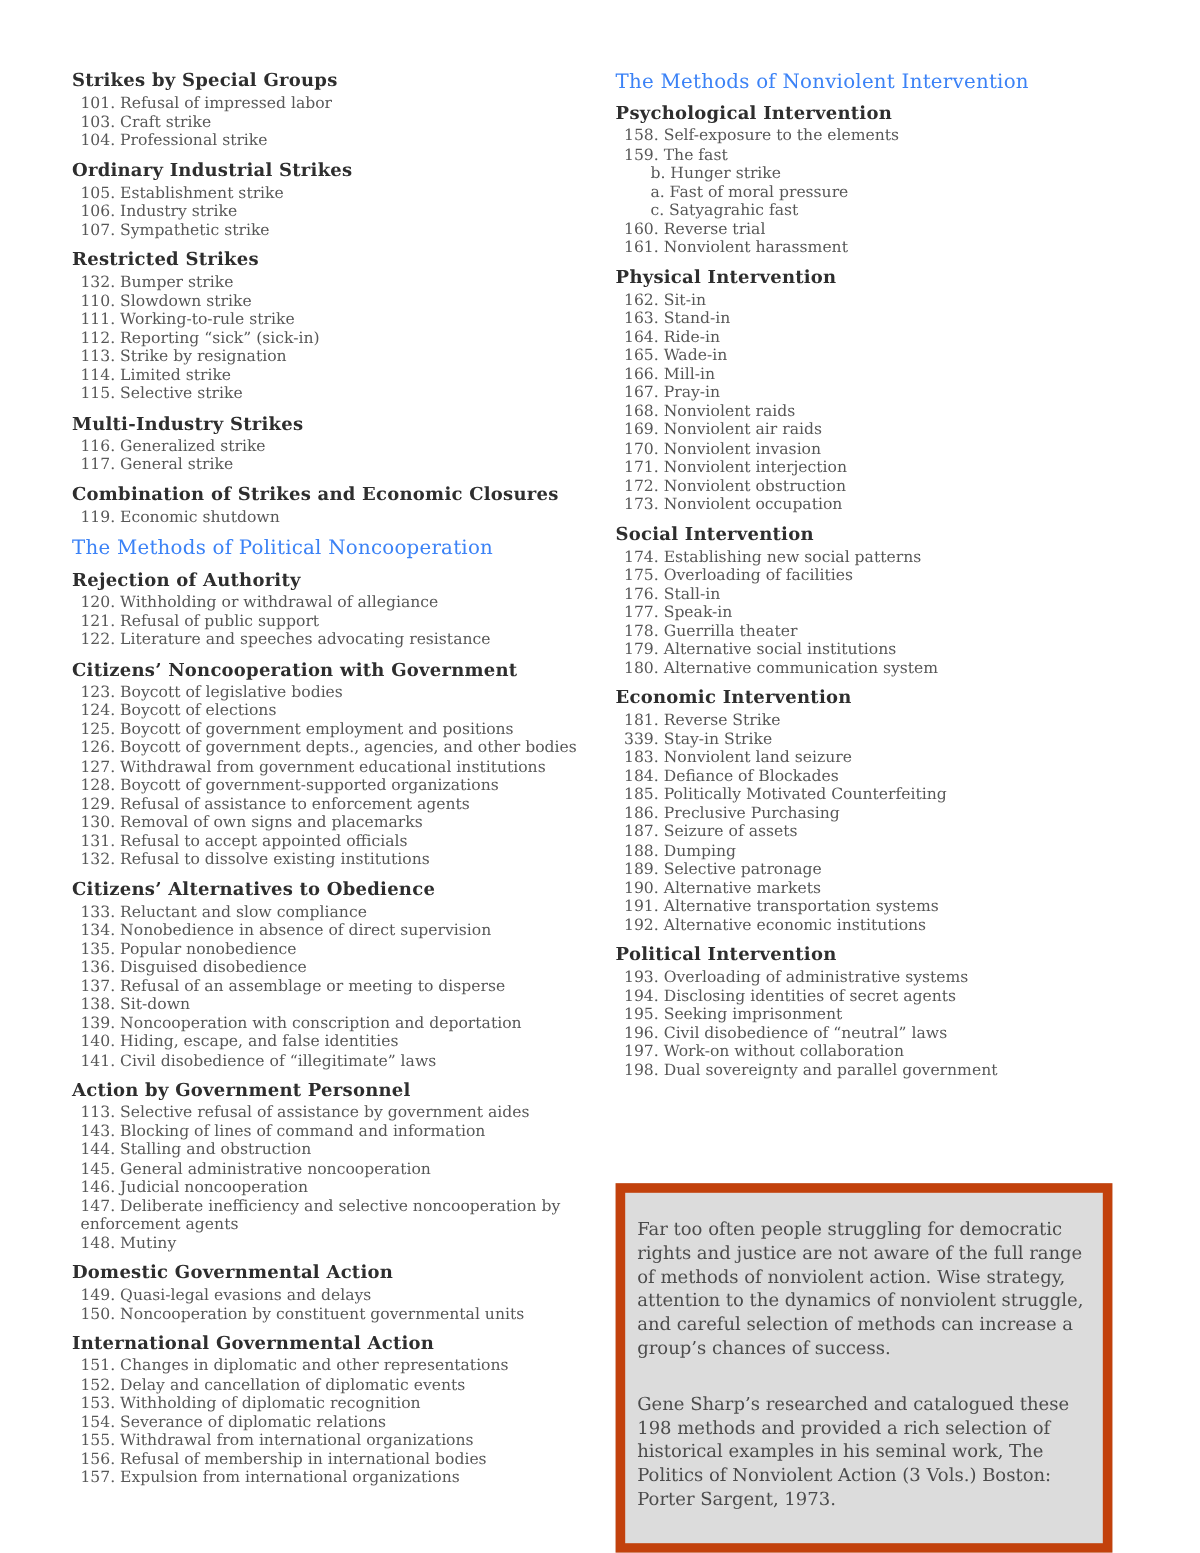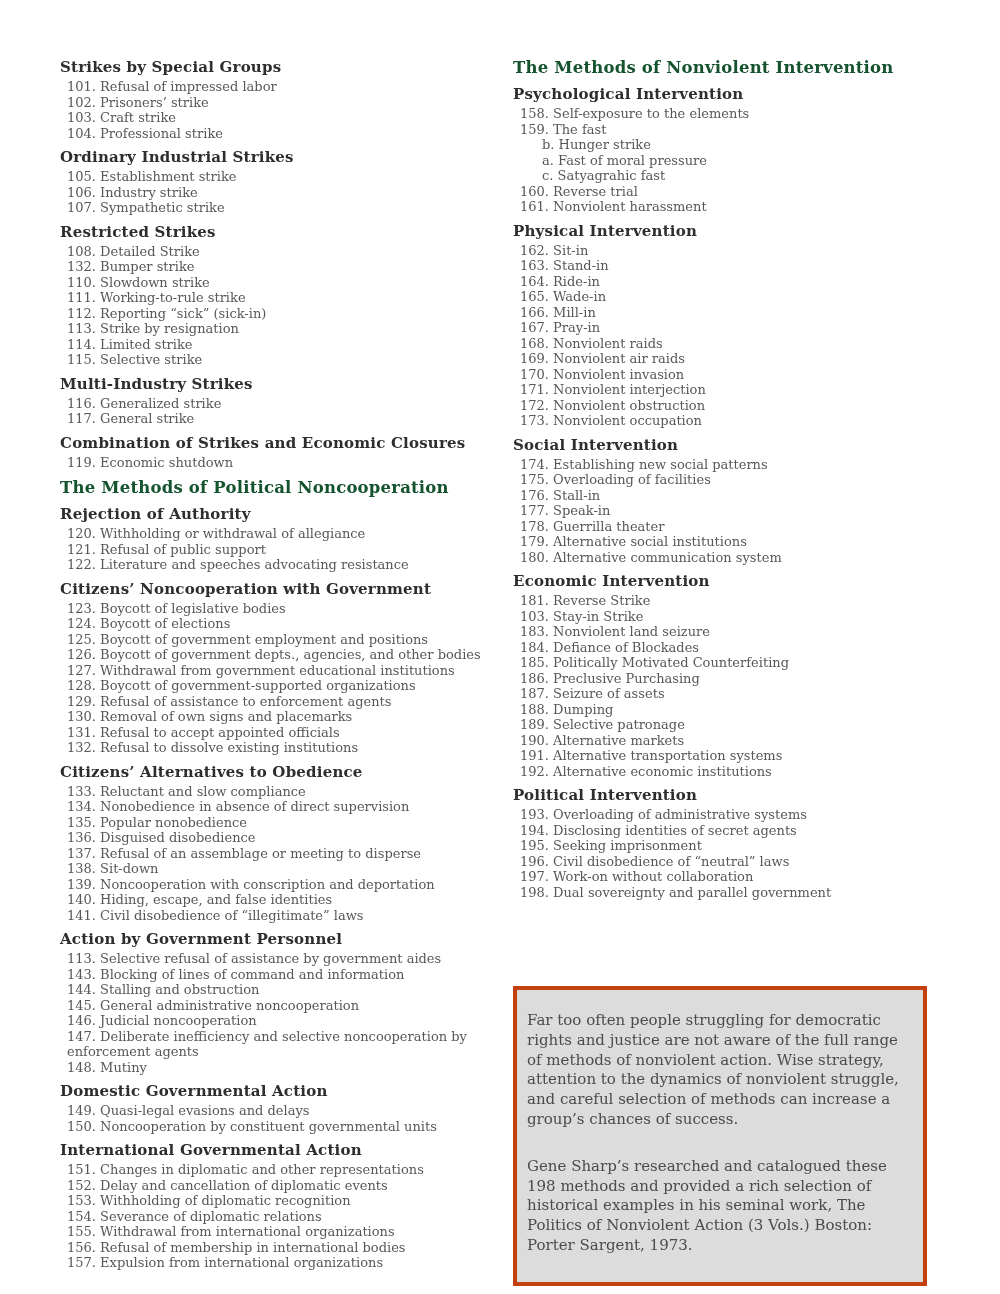--- a/index.html
+++ b/index.html
@@ -28,66 +28,64 @@
     font-size: 15px;
     line-height: 20px;
     font-weight: bold;
     color: #2e2e2e;
     margin: 6px 0 2px 0;
     letter-spacing: 0.2px;
   }
   .major-heading {
     font-size: 16.5px;
     line-height: 21px;
-    font-weight: bold;
-    color: #14532d;
+    font-weight: normal;
+    color: #3b82f6;
     margin: 7px 0 2px 0;
     letter-spacing: 0.2px;
   }
   .blocks > .section-heading:first-child,
   .blocks > .major-heading:first-child { margin-top: 0; }
   .item {
     font-size: 13px;
     line-height: 15.5px;
     color: #575757;
     padding-left: 7px;
   }
   .item.sub { padding-left: 29px; }
   .note-box {
     box-sizing: border-box;
     width: 414px;
     margin-top: 86px;
     background: #dcdcdc;
-    border: 4px solid #c2410c;
+    border: 8px solid #c2410c;
     padding: 21px 9px 26px 10px;
     font-size: 15px;
     line-height: 19.8px;
     color: #4b4b4b;
   }
   .note-box p { margin: 0; }
   .note-box p + p { margin-top: 27px; }
 </style>
 </head>
 <body>
 
 <div class="page">
   <div class="columns">
     <div class="col col-left">
       <div class="blocks">
           <div class="section-heading">Strikes by Special Groups</div>
           <div class="item">101. Refusal of impressed labor</div>
-          <div class="item">102. Prisoners’ strike</div>
           <div class="item">103. Craft strike</div>
           <div class="item">104. Professional strike</div>
           <div class="section-heading">Ordinary Industrial Strikes</div>
           <div class="item">105. Establishment strike</div>
           <div class="item">106. Industry strike</div>
           <div class="item">107. Sympathetic strike</div>
           <div class="section-heading">Restricted Strikes</div>
-          <div class="item">108. Detailed Strike</div>
           <div class="item">132. Bumper strike</div>
           <div class="item">110. Slowdown strike</div>
           <div class="item">111. Working-to-rule strike</div>
           <div class="item">112. Reporting “sick” (sick-in)</div>
           <div class="item">113. Strike by resignation</div>
           <div class="item">114. Limited strike</div>
           <div class="item">115. Selective strike</div>
           <div class="section-heading">Multi-Industry Strikes</div>
           <div class="item">116. Generalized strike</div>
           <div class="item">117. General strike</div>
@@ -167,21 +165,21 @@
           <div class="section-heading">Social Intervention</div>
           <div class="item">174. Establishing new social patterns</div>
           <div class="item">175. Overloading of facilities</div>
           <div class="item">176. Stall-in</div>
           <div class="item">177. Speak-in</div>
           <div class="item">178. Guerrilla theater</div>
           <div class="item">179. Alternative social institutions</div>
           <div class="item">180. Alternative communication system</div>
           <div class="section-heading">Economic Intervention</div>
           <div class="item">181. Reverse Strike</div>
-          <div class="item">103. Stay-in Strike</div>
+          <div class="item">339. Stay-in Strike</div>
           <div class="item">183. Nonviolent land seizure</div>
           <div class="item">184. Defiance of Blockades</div>
           <div class="item">185. Politically Motivated Counterfeiting</div>
           <div class="item">186. Preclusive Purchasing</div>
           <div class="item">187. Seizure of assets</div>
           <div class="item">188. Dumping</div>
           <div class="item">189. Selective patronage</div>
           <div class="item">190. Alternative markets</div>
           <div class="item">191. Alternative transportation systems</div>
           <div class="item">192. Alternative economic institutions</div>

